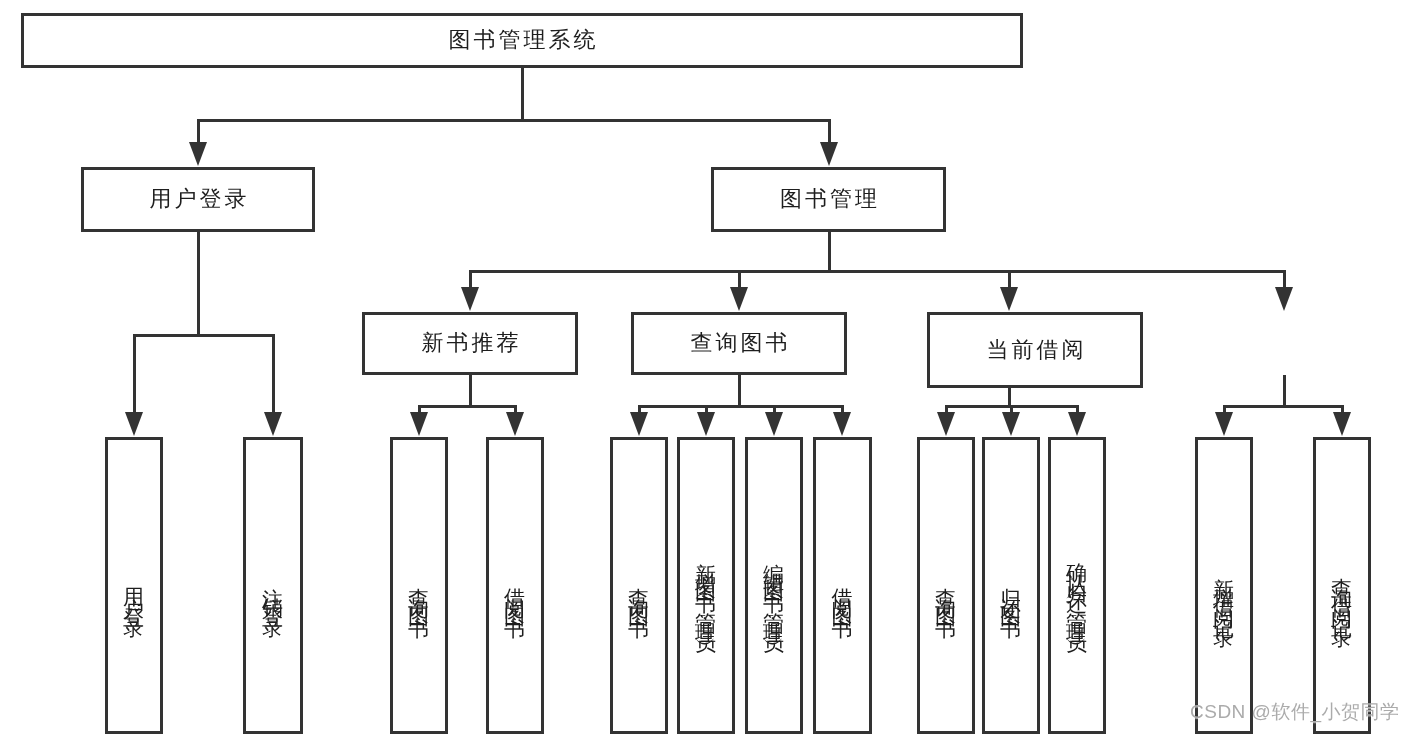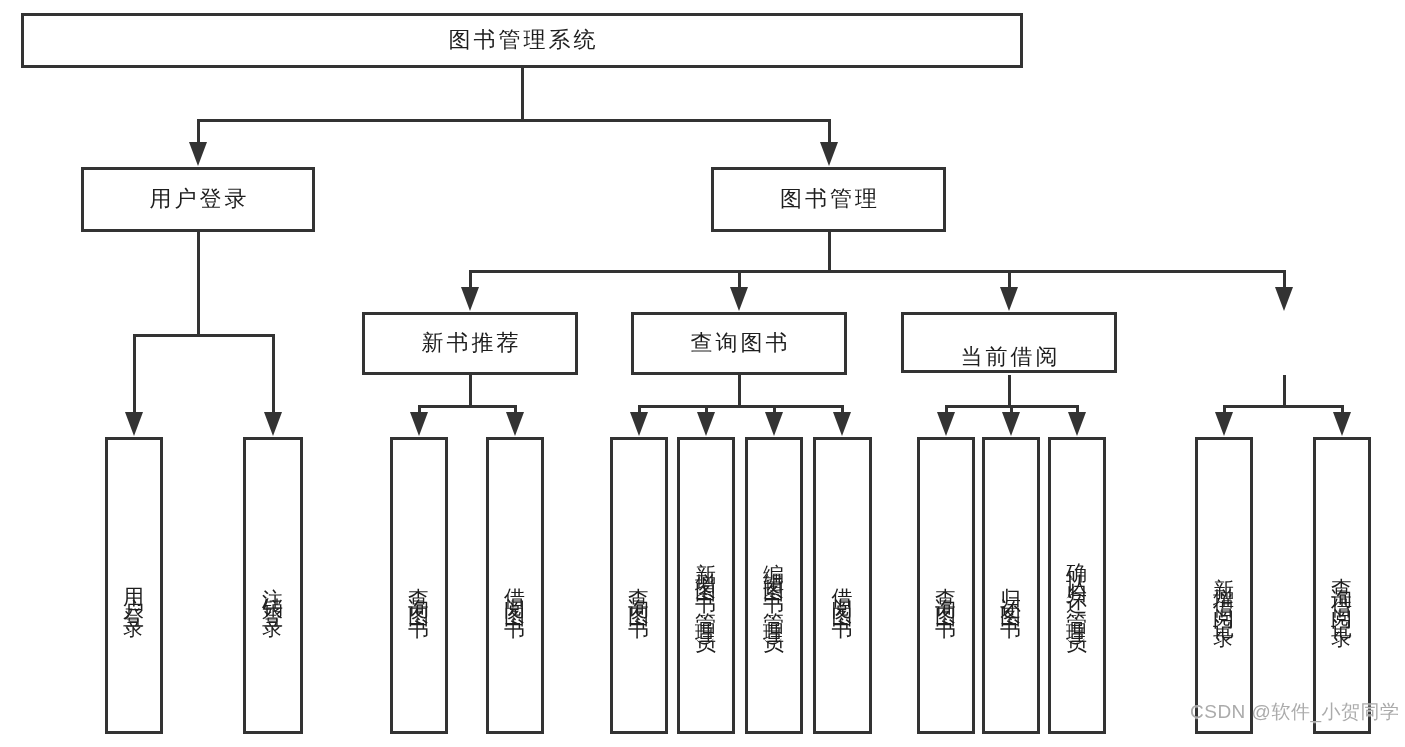--- a/index.html
+++ b/index.html
@@ -115,21 +115,21 @@
   <div class="box" style="left:711px;top:167px;width:235px;height:65px;">
     <span class="hlabel">图书管理</span>
   </div>
 
   <div class="box" style="left:362px;top:312px;width:216px;height:63px;">
     <span class="hlabel">新书推荐</span>
   </div>
   <div class="box" style="left:631px;top:312px;width:216px;height:63px;">
     <span class="hlabel">查询图书</span>
   </div>
-  <div class="box" style="left:901px;top:312px;width:216px;height:61px;align-items:flex-end;">
+  <div class="box" style="left:927px;top:312px;width:216px;height:76px;">
     <span class="hlabel">当前借阅</span>
   </div>
 
   <div class="box" style="left:105px;top:437px;width:58px;height:297px;">
     <span class="vlabel">用户登录</span>
   </div>
   <div class="box" style="left:243px;top:437px;width:60px;height:297px;">
     <span class="vlabel">注销登录</span>
   </div>
 

